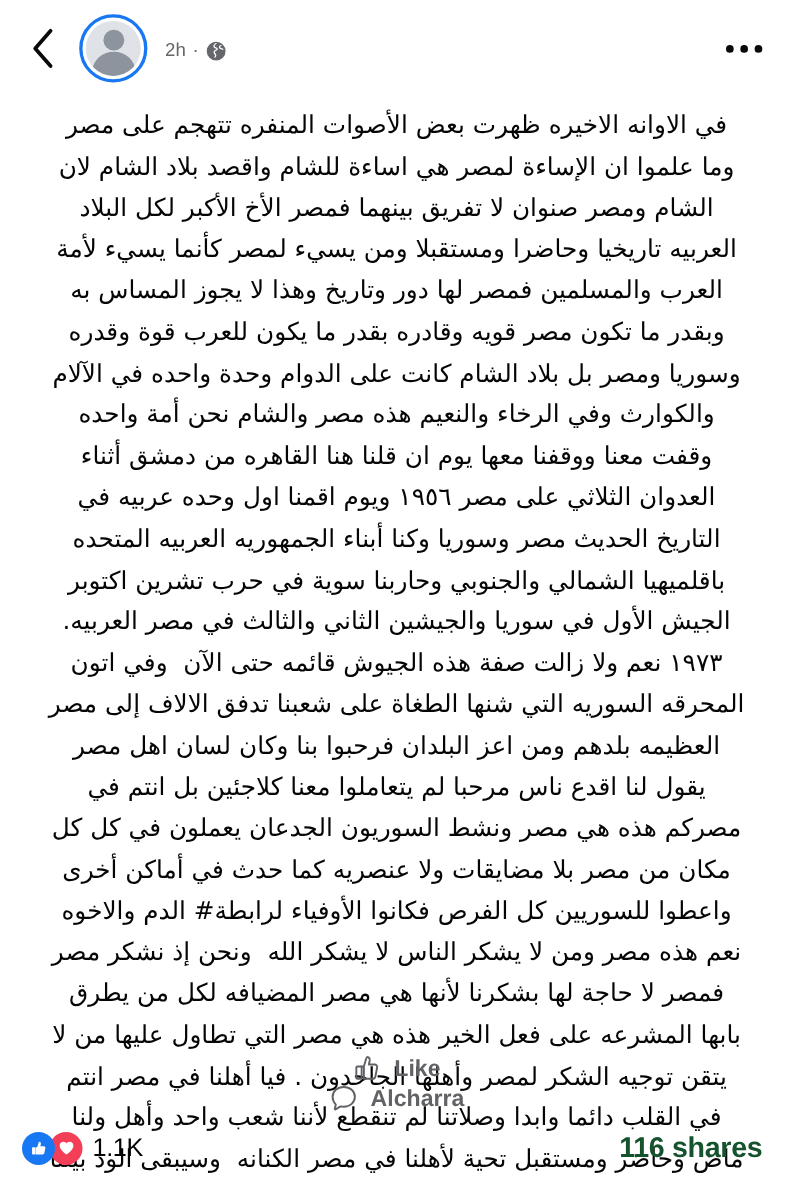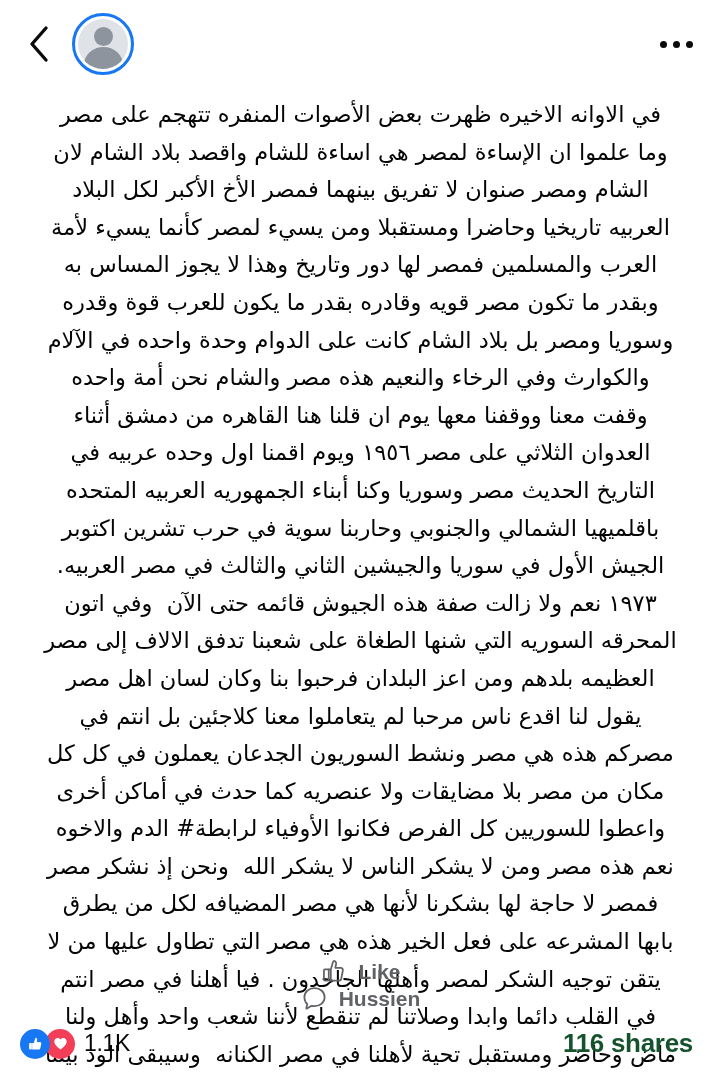--- a/index.html
+++ b/index.html
@@ -227,20 +227,32 @@
   </div>
 
   <div class="avatar-wrap">
     <div class="avatar">
       <div class="head"></div>
       <div class="body"></div>
     </div>
   </div>
 
   <div class="header-text">
+    <div class="meta-row">
+      <span class="meta-time">2h</span>
+      <span class="meta-dot">·</span>
+      <span>
+        <svg class="globe-icon" width="19" height="19" viewBox="0 0 20 20" aria-hidden="true">
+          <circle cx="10" cy="10" r="8.4" fill="#65676B"></circle>
+          <path d="M10 2.4c-2.0 1.2-2.6 3.0-1.6 3.9.9.8 2.6.3 2.6 1.6 0 1.0-1.4 1.1-2.4 1.9-.9.8-.4 2.2.4 2.9.9.8.6 2.2-.2 3.0" fill="none" stroke="#ffffff" stroke-width="1.25" stroke-linecap="round"></path>
+          <path d="M14.7 4.6c-1.3.4-1.9 1.6-1.2 2.4.7.8 2.3.3 2.9 1.3" fill="none" stroke="#ffffff" stroke-width="1.15" stroke-linecap="round"></path>
+          <circle cx="10" cy="10" r="8.4" fill="none" stroke="#65676B" stroke-width="1.2"></circle>
+        </svg>
+      </span>
+    </div>
   </div>
 
   <div class="more-button">
     <span style="display:flex;gap:6px;">
       <i></i>
         <i></i>
         <i></i>
     </span>
   </div>
 </div>
@@ -260,21 +272,21 @@
     </span>
     <span>Like</span>
   </div>
 
   <div class="action-button">
     <span>
       <svg width="27" height="27" viewBox="0 0 24 24" aria-hidden="true">
         <path d="M12 2.8 C17.2 2.8 21 6.3 21 10.8 C21 15.3 17.2 18.8 12 18.8 C11.1 18.8 10.3 18.7 9.5 18.5 L5.3 20.9 C5.0 21.1 4.6 20.8 4.7 20.4 L5.6 17.1 C4.0 15.5 3 13.3 3 10.8 C3 6.3 6.8 2.8 12 2.8 Z" fill="none" stroke="#606266" stroke-width="1.55" stroke-linejoin="round"></path>
       </svg>
     </span>
-    <span>Hussien</span>
+    <span>Alcharra</span>
   </div>
 
 </div>
 
 <div class="engagement-row">
 
   <div class="reactions">
     <span class="reaction-pill reaction-like">
       <svg width="18" height="18" viewBox="0 0 24 24" aria-hidden="true">
         <path d="M8.2 10.6 L10.4 10.6 L12.3 4.6 C12.6 3.7 13.6 3.6 14.2 4.2 C14.9 4.9 15.1 5.9 14.9 6.8 L14.3 9.4 L18.6 9.4 C19.7 9.4 20.5 10.4 20.3 11.5 L19.1 17.6 C18.9 18.6 18.0 19.3 17.0 19.3 L10.4 19.3 L8.2 19.3 Z" fill="#ffffff"></path>

